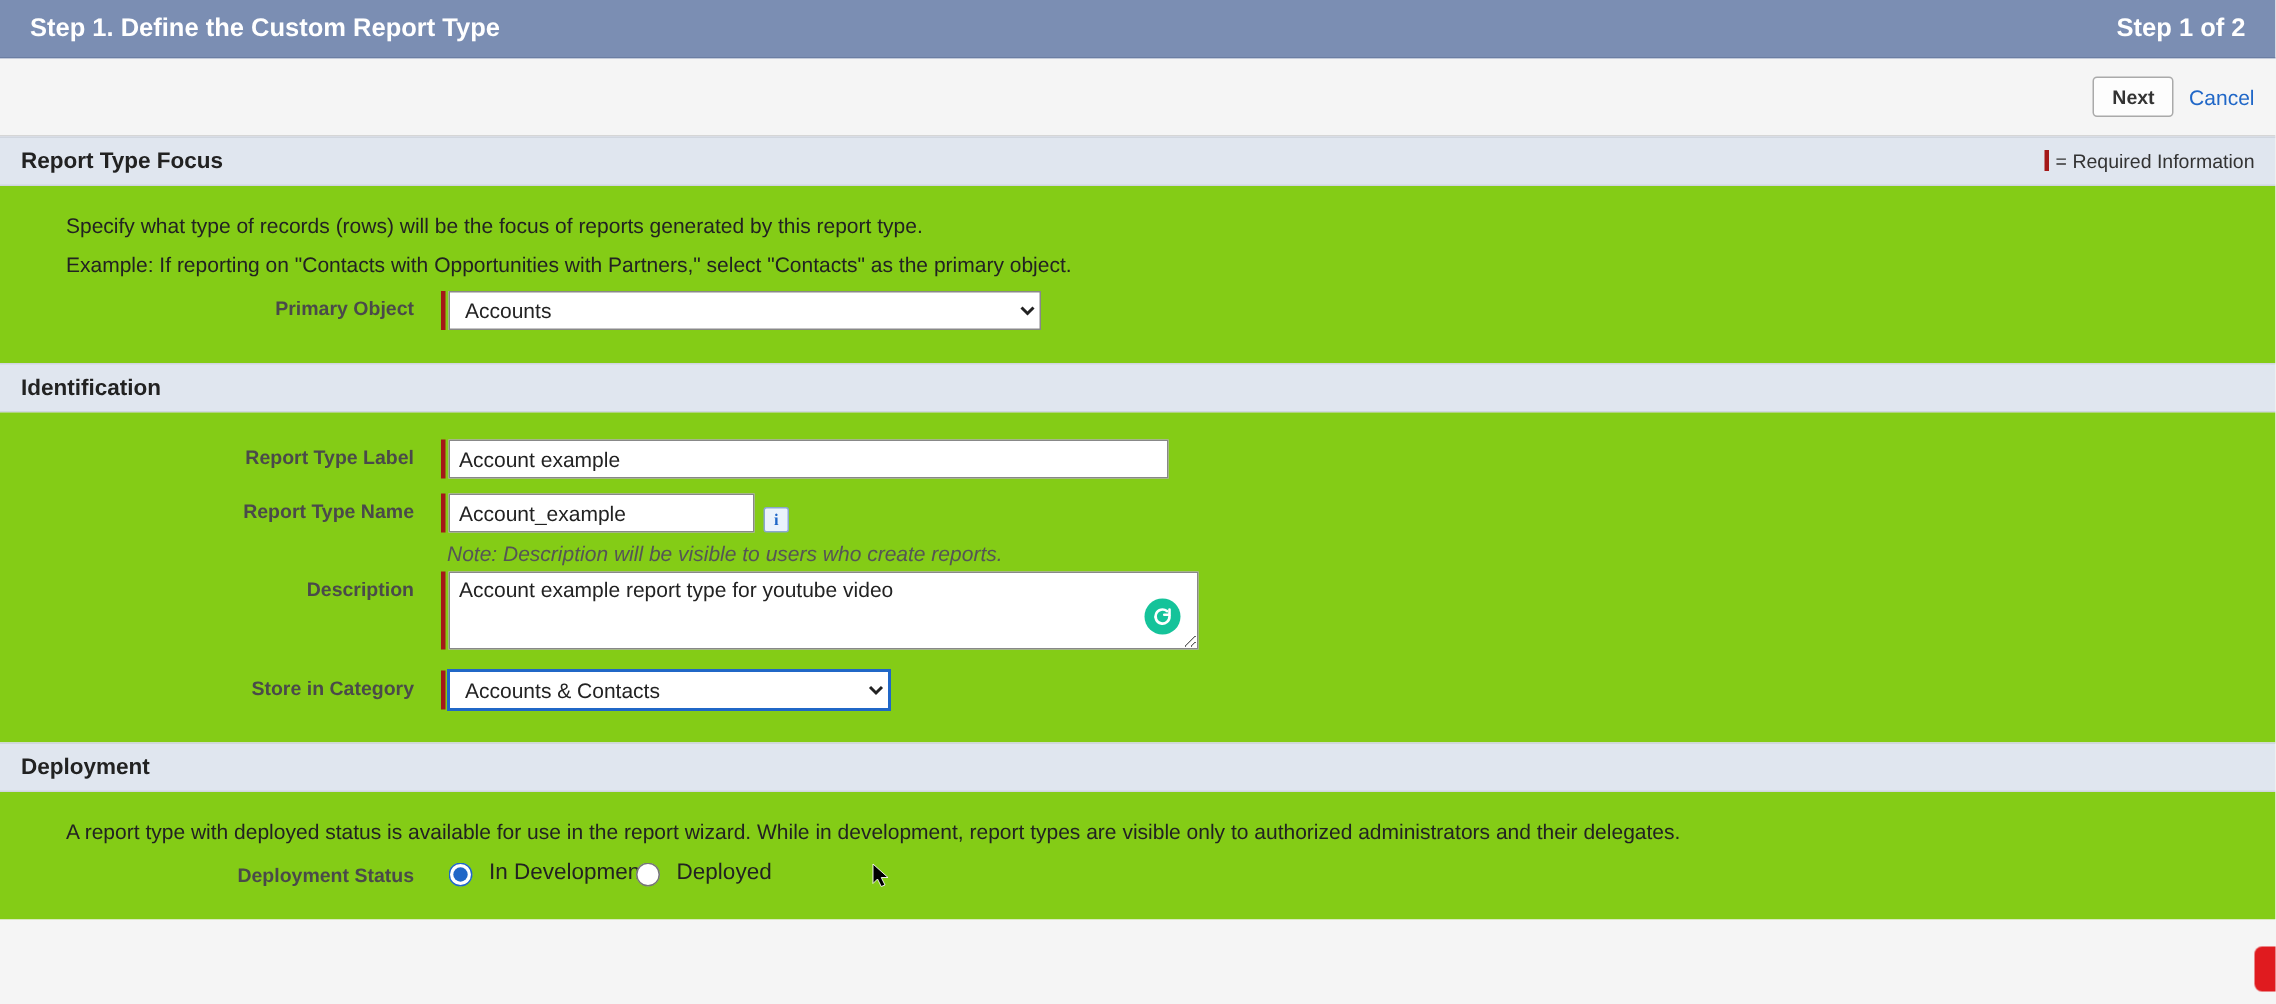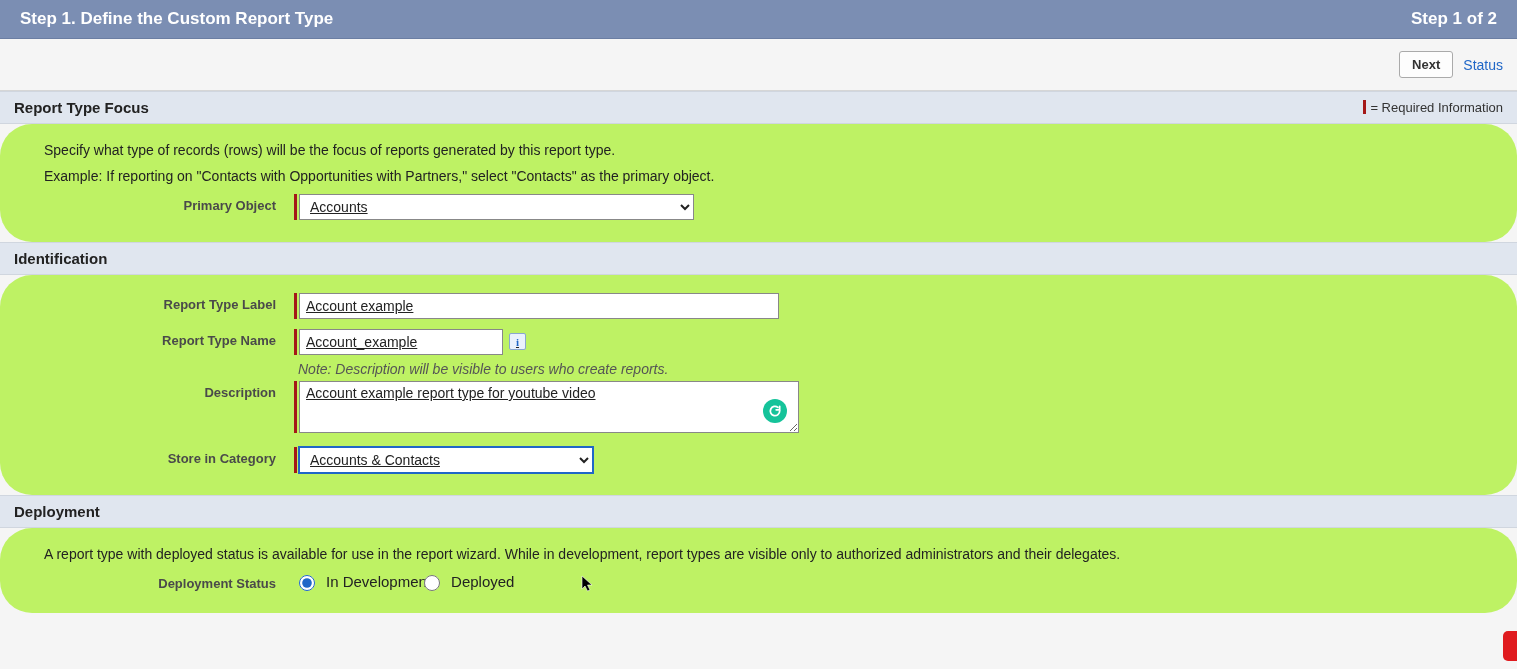--- a/index.html
+++ b/index.html
@@ -65,22 +65,21 @@
     gap:4px;
   }
   .req-bar-legend {
     display:inline-block;
     width:3px;
     height:14px;
     background:#a41818;
   }
   .section-body {
     padding: 14px 30px 22px 44px;
-    background: #bef264;
-    border-radius: 32px;
+    background: #84cc16;
   }
   .section-body p {
     margin: 4px 0 10px 0;
     font-size: 14px;
     color: #222;
   }
   .form-row {
     display: flex;
     align-items: flex-start;
     margin-top: 10px;
@@ -89,23 +88,22 @@
     width: 250px;
     text-align: right;
     padding-right: 18px;
     padding-top: 4px;
     font-size: 13px;
     color: #4a4a4a;
     font-weight: bold;
   }
   .form-control-wrap {
     display: flex;
-    align-items: flex-start;
+    align-items: flex-end;
     position: relative;
-    text-decoration: underline;
   }
   .req-bar {
     width: 3px;
     align-self: stretch;
     background: #a41818;
     margin-right: 2px;
   }
   select, input[type=text], textarea {
     font-family: inherit;
     font-size: 14px;
@@ -187,21 +185,21 @@
 </head>
 <body>
 
 <div class="wizard-header">
   <span>Step 1. Define the Custom Report Type</span>
   <span>Step 1 of 2</span>
 </div>
 
 <div class="action-bar">
   <button class="btn">Next</button>
-  <span class="link">Status</span>
+  <span class="link">Cancel</span>
 </div>
 
 <div class="section-header">
   <span>Report Type Focus</span>
   <span class="req-legend">
     <span class="req-bar-legend"></span>
     <span>= Required Information</span>
   </span>
 </div>
 <div class="section-body">

